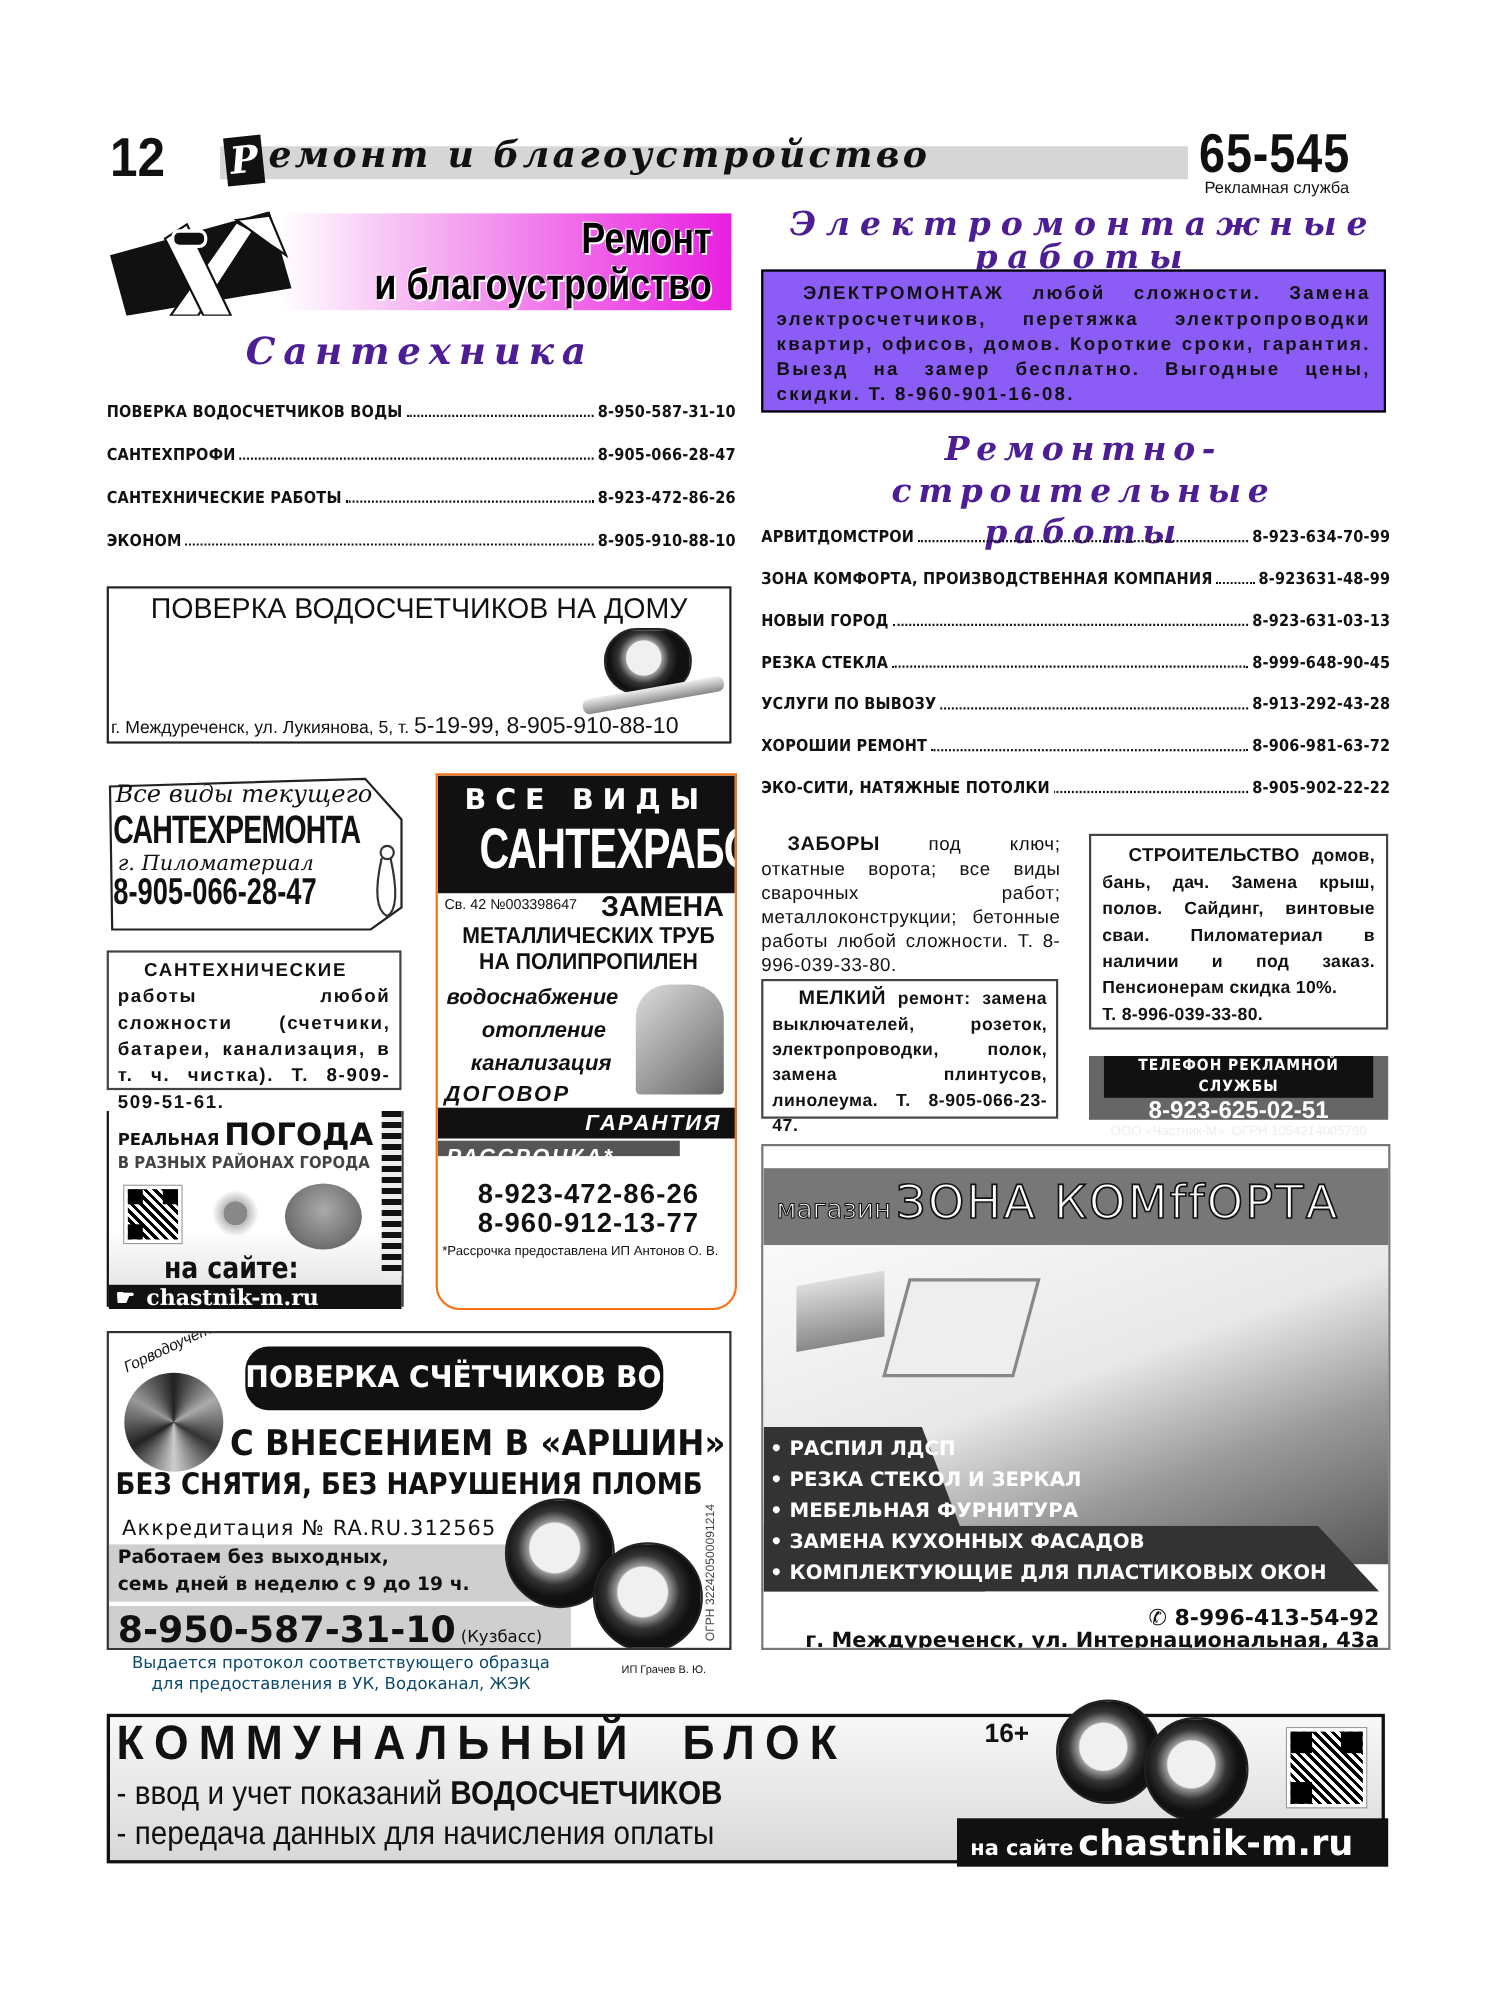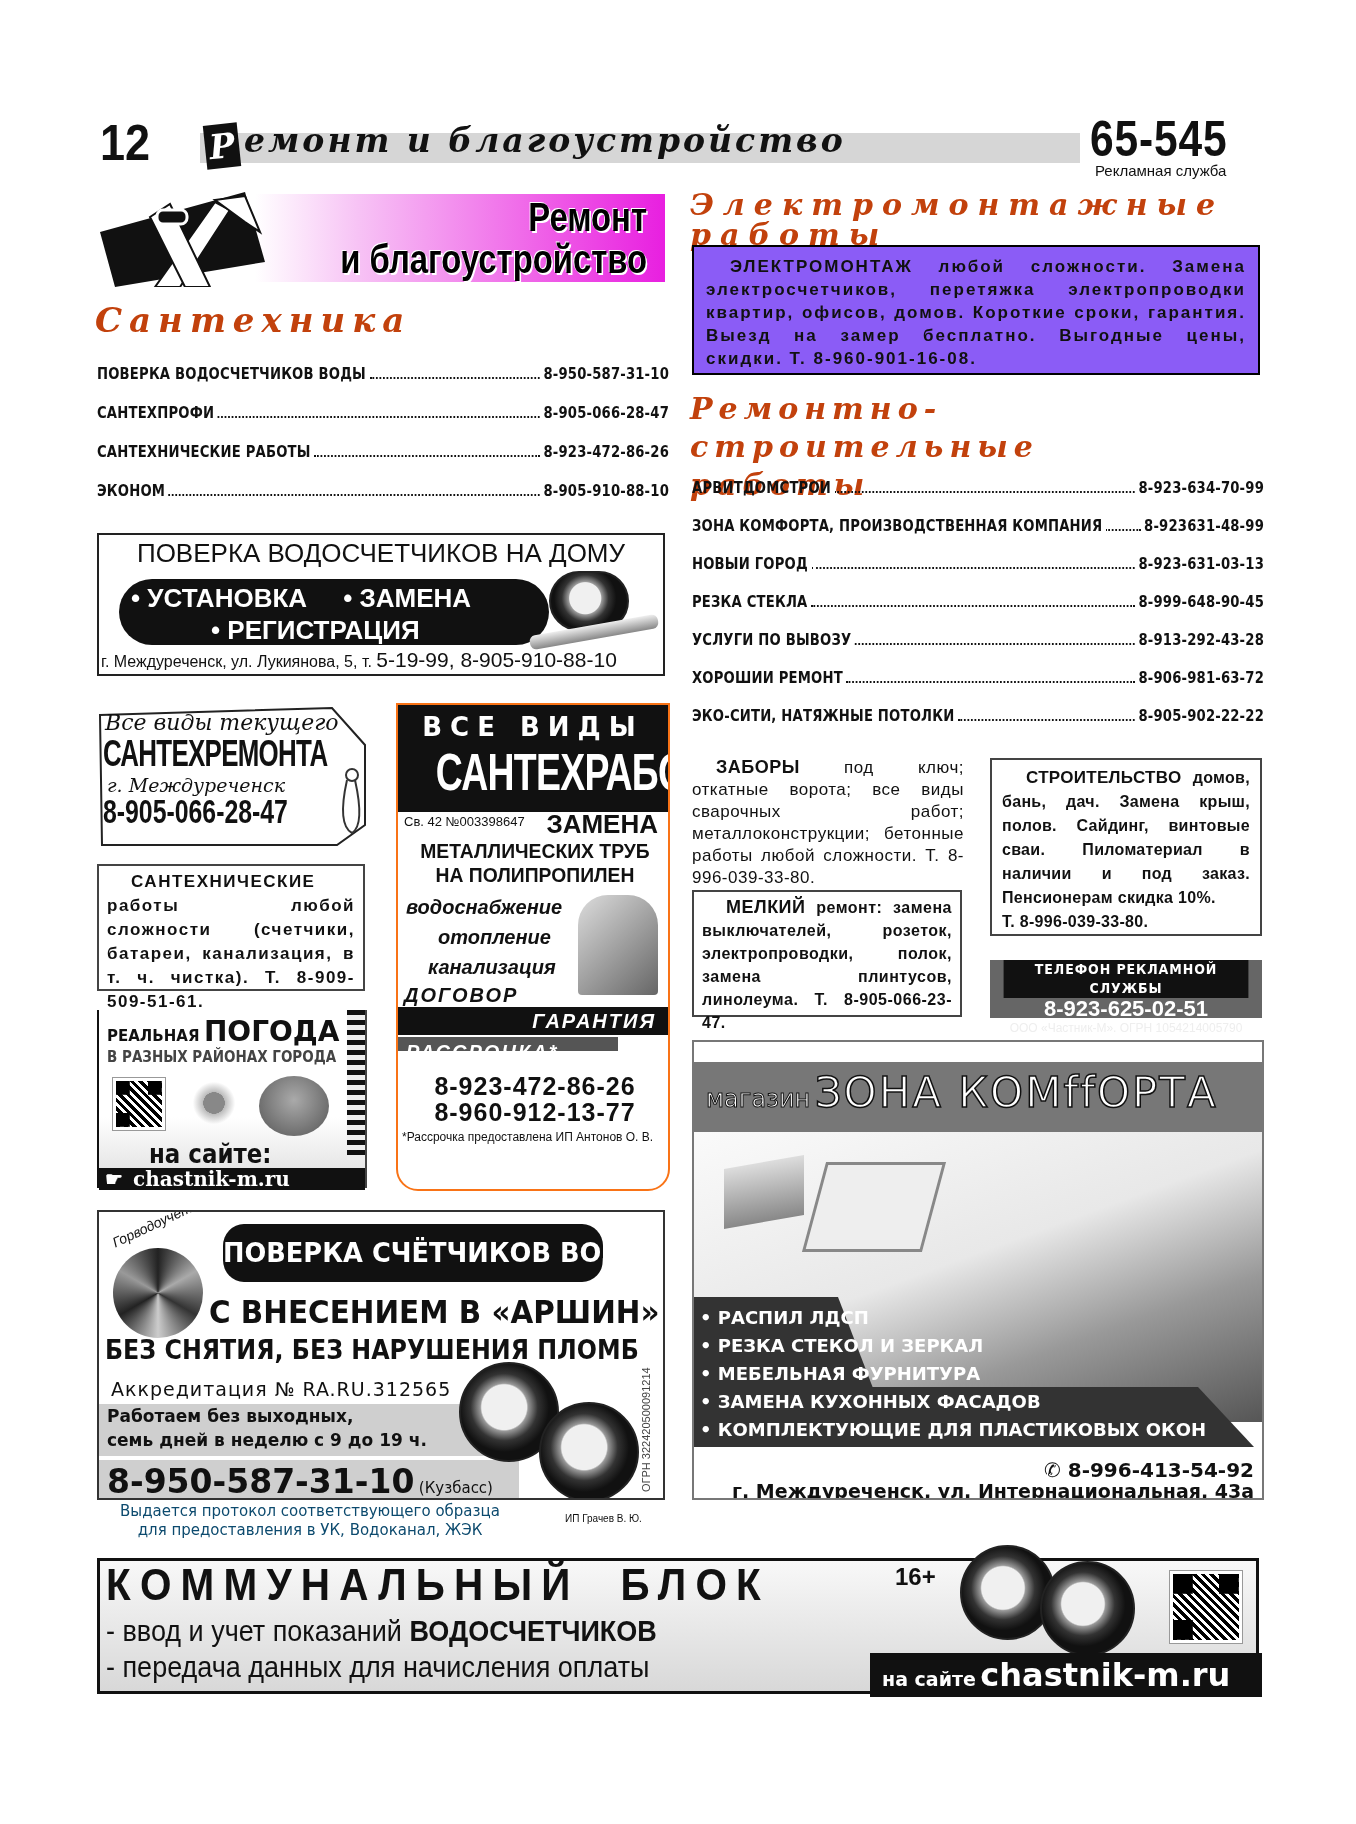--- a/index.html
+++ b/index.html
@@ -13,21 +13,21 @@
   .hdr-badge { left: 205px; top: 124px; width: 34px; height: 44px; background: #111; color: #fff; font: italic bold 34px/44px "DejaVu Serif", serif; text-align: center; transform: rotate(-6deg); }
   .hdr-title { left: 244px; top: 124px; font: italic bold 33px/1 "DejaVu Serif", serif; letter-spacing: 3px; color: #111; }
   .hdr-phone { left: 1090px; top: 114px; font: bold 50px/1 "Liberation Sans", sans-serif; transform: scaleX(0.85); transform-origin: left; letter-spacing: 1px; }
   .hdr-sub { left: 1095px; top: 163px; font: 15px/1 "Liberation Sans", sans-serif; }
 
   
   .banner { left: 95px; top: 192px; width: 570px; height: 95px; }
   .banner-grad { position: absolute; left: 160px; top: 2px; width: 410px; height: 88px; background: linear-gradient(90deg, #fff 0%, #f7c3f5 25%, #ee55e6 75%, #e81fe0 100%); }
   .banner-title { position: absolute; right: 18px; top: 4px; text-align: right; font: bold 40px/42px "Liberation Sans", sans-serif; color: #000; transform: scaleX(0.82); transform-origin: right; text-shadow: 2px 2px 0 #fff, -1px -1px 0 #fff; }
 
-  .sec-title { font: italic bold 34px/1 "DejaVu Serif", serif; color: #c2410c; letter-spacing: 7px; }
+  .sec-title { font: italic bold 34px/1 "DejaVu Serif", serif; color: #4c1d95; letter-spacing: 7px; text-align: center; }
 
   .dir-list { width: 573px; }
   .dir-row { display: flex; align-items: baseline; font: bold 15px/1 "DejaVu Sans", sans-serif; letter-spacing: 0.2px; white-space: nowrap; overflow: hidden; transform: scaleX(0.88); transform-origin: left; width: 650px; }
   .dir-row .name { flex: none; }
   .dir-row .dots { flex: 1; overflow: hidden; margin: 0 4px; border-bottom: 2px dotted #111; height: 2px; align-self: flex-end; margin-bottom: 3px; }
   .dir-row .phone { flex: none; }
 
   .box { border: 2px solid #444; background: #fff; }
   .grey-box { background: #8b5cf6; border: 2px solid #000000; padding: 8px 12px; font: bold 17px/23px "Liberation Sans", sans-serif; letter-spacing: 2px; text-align: justify; }
 
@@ -91,40 +91,36 @@
     </div>
   <div class="dir-row">
       <span class="name">ЭКОНОМ</span>
       <span class="dots"></span>
       <span class="phone">8-905-910-88-10</span>
     </div>
 </div>
 
 <div class="abs box" style="left:97px;top:533px;width:568px;height:143px;border-color:#222;">
   <div style="text-align:center;font:26px/34px 'Liberation Sans',sans-serif;margin-top:1px;">ПОВЕРКА ВОДОСЧЕТЧИКОВ НА ДОМУ</div>
-  <div class="abs pill" style="left:20px;top:44px;width:430px;height:66px;padding:3px 0 0 12px;">
-    <span>• УСТАНОВКА</span>&nbsp;&nbsp;&nbsp;&nbsp;&nbsp;<span>• ЗАМЕНА</span><br>
-    <span style="padding-left:80px">• РЕГИСТРАЦИЯ</span>
-  </div>
   <div class="abs meter" style="left:450px;top:36px;width:80px;height:60px;border-radius:30px;"></div>
   <div class="abs" style="left:430px;top:90px;width:130px;height:14px;background:linear-gradient(#eee,#888);transform:rotate(-10deg);border-radius:6px;"></div>
   <div class="abs" style="left:2px;bottom:2px;font:16px/20px 'Liberation Sans',sans-serif;white-space:nowrap;">
     <span>г. Междуреченск, ул. Лукиянова, 5, т.</span> <span style="font-size:21px">5-19-99, 8-905-910-88-10</span>
   </div>
 </div>
 
 <div class="abs" style="left:97px;top:705px;width:270px;height:142px;">
   <svg class="abs" style="left:0;top:0" width="270" height="142" viewBox="0 0 270 142">
     <polygon points="3,10 235,3 268,40 268,120 240,140 5,140" fill="#fff" stroke="#222" stroke-width="2"></polygon>
     <circle cx="255" cy="70" r="6" fill="none" stroke="#333" stroke-width="2"></circle>
     <path d="M250 75 Q240 120 255 128 Q268 120 258 75" fill="none" stroke="#333" stroke-width="2"></path>
   </svg>
   <div class="abs" style="left:8px;top:6px;font:italic 22px/24px 'DejaVu Serif',serif;">Все виды текущего</div>
   <div class="abs" style="left:6px;top:30px;font:bold 36px/38px 'Liberation Sans',sans-serif;transform:scaleX(0.72);transform-origin:left;letter-spacing:-1px;">САНТЕХРЕМОНТА</div>
-  <div class="abs" style="left:10px;top:70px;font:italic 19px/20px 'DejaVu Serif',serif;">г. Междуреченск</div>
+  <div class="abs" style="left:10px;top:70px;font:italic 19px/20px 'DejaVu Serif',serif;">г. Пиломатериал</div>
   <div class="abs" style="left:6px;top:88px;font:bold 34px/36px 'Liberation Sans',sans-serif;transform:scaleX(0.73);transform-origin:left;">8-905-066-28-47</div>
 </div>
 
 <div class="abs box ad-text" style="left:97px;top:864px;width:268px;height:127px;padding:4px 8px;letter-spacing:1.5px;">
   <p class="ind"><span style="font-weight:bold">САНТЕХНИЧЕСКИЕ</span><span> работы любой сложности (счетчики, батареи, канализация, в т. ч. чистка). Т. 8-909-509-51-61.</span></p>
 </div>
 
 <div class="abs" style="left:97px;top:1010px;width:270px;height:178px;border-left:2px solid #111;border-right:2px solid #444;background:linear-gradient(180deg,#fff 60%,#ddd 100%);">
   <div class="abs" style="left:8px;top:8px;white-space:nowrap;">
     <span style="font:bold 15px/1 'DejaVu Sans',sans-serif;">РЕАЛЬНАЯ</span>

